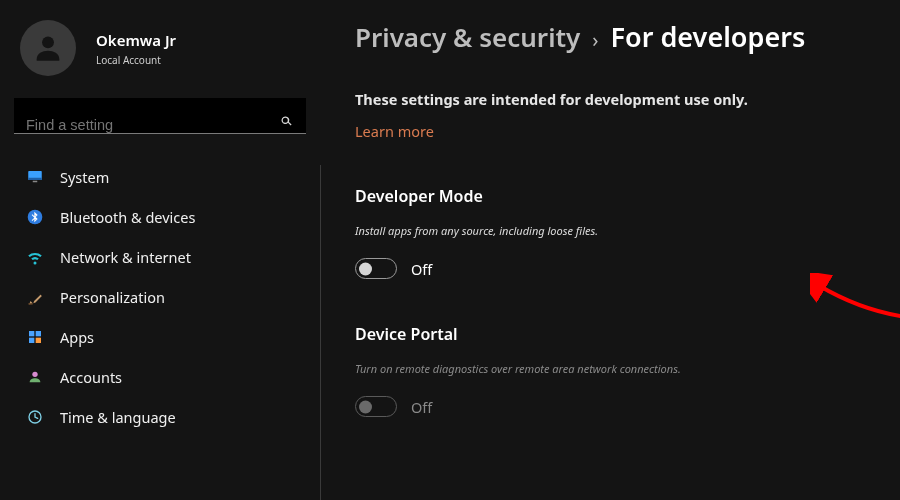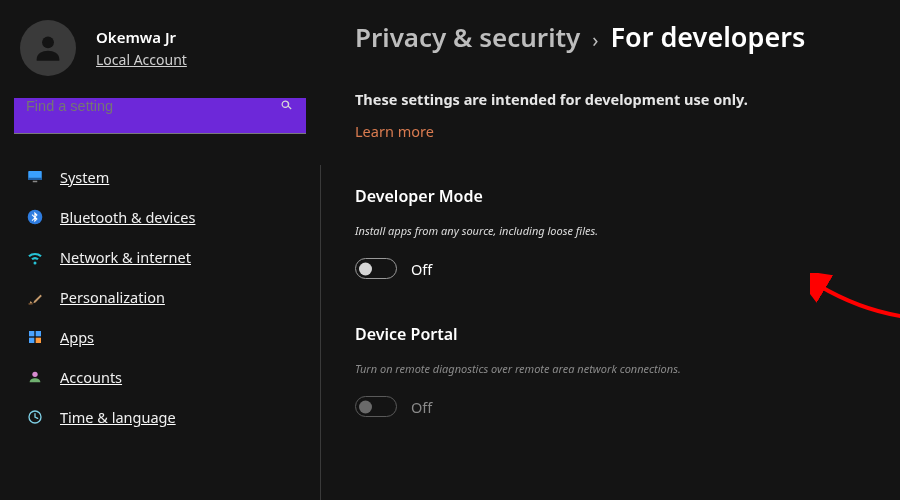--- a/index.html
+++ b/index.html
@@ -25,26 +25,26 @@
     padding: 2px 6px 14px 6px;
   }
   .avatar {
     width: 56px; height: 56px;
     border-radius: 50%;
     background: #3a3a3a;
     display: flex; align-items: center; justify-content: center;
   }
   .avatar svg { width: 34px; height: 34px; fill: #141414; }
   .profile-name { font-size: 15px; font-weight: 600; }
-  .profile-sub  { font-size: 14px; color: #cfcfcf; margin-top: 3px; text-decoration: underline; }
+  .profile-sub  { font-size: 10px; color: #cfcfcf; margin-top: 3px; }
   .search {
     margin-top: 8px;
     display: flex;
-    align-items: flex-start;
-    background: #6d28d9;
+    align-items: flex-end;
+    background: #000000;
     border-bottom: 1px solid #7a7a7a;
     height: 36px;
     padding: 0 12px;
   }
   .search input {
     flex: 1;
     background: transparent;
     border: none;
     outline: none;
     color: #d8d8d8;
@@ -52,21 +52,20 @@
   }
   .search .s-icon svg { width: 15px; height: 15px; fill: #d8d8d8; }
   .nav { margin-top: 24px; display: flex; flex-direction: column; gap: 2px; }
   .nav-item {
     display: flex;
     align-items: center;
     gap: 16px;
     padding: 9px 12px;
     border-radius: 4px;
     cursor: default;
-    text-decoration: underline;
   }
   .nav-icon { width: 18px; height: 18px; display:flex; align-items:center; justify-content:center; }
   .nav-label { font-size: 14.5px; color: #f0f0f0; }
 
   
   .main {
     flex: 1;
     padding: 22px 20px 0 36px;
     border-left: 1px solid #3a3a3a;
     margin-top: 165px;

